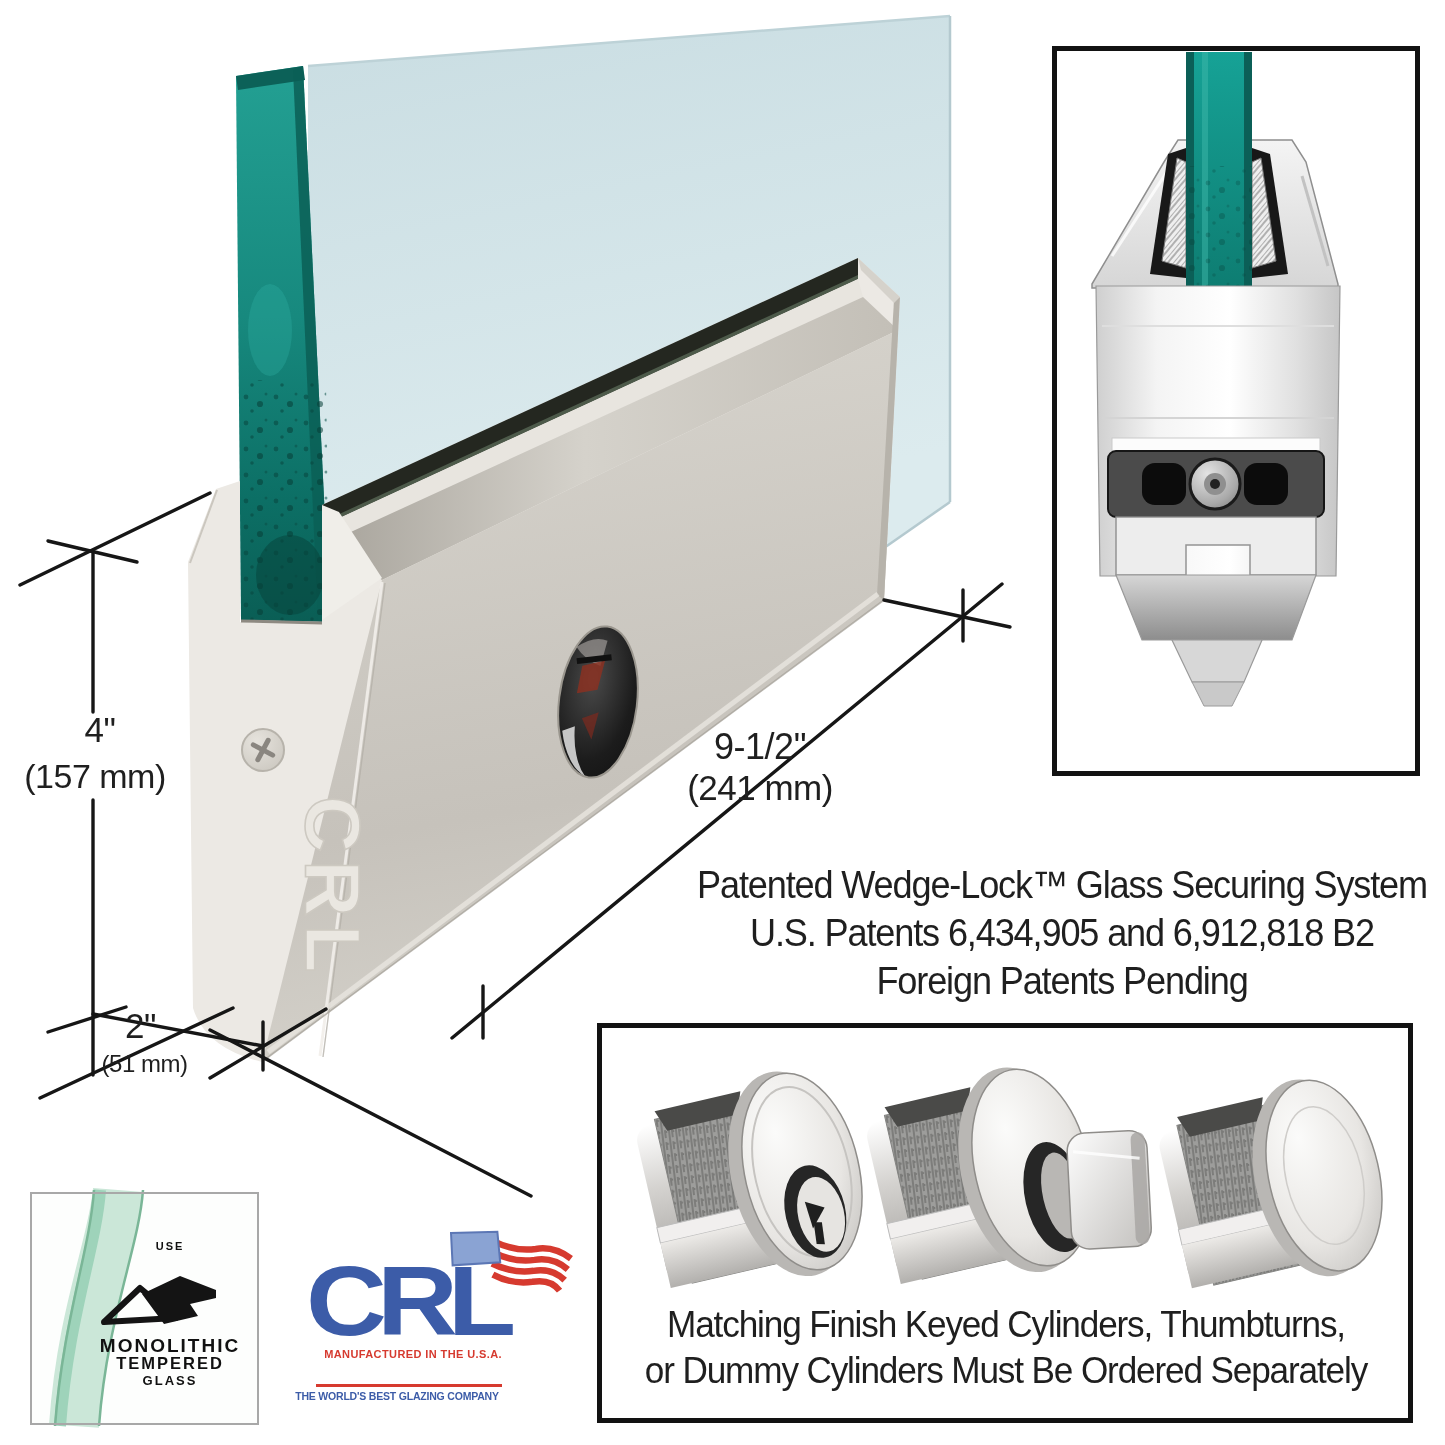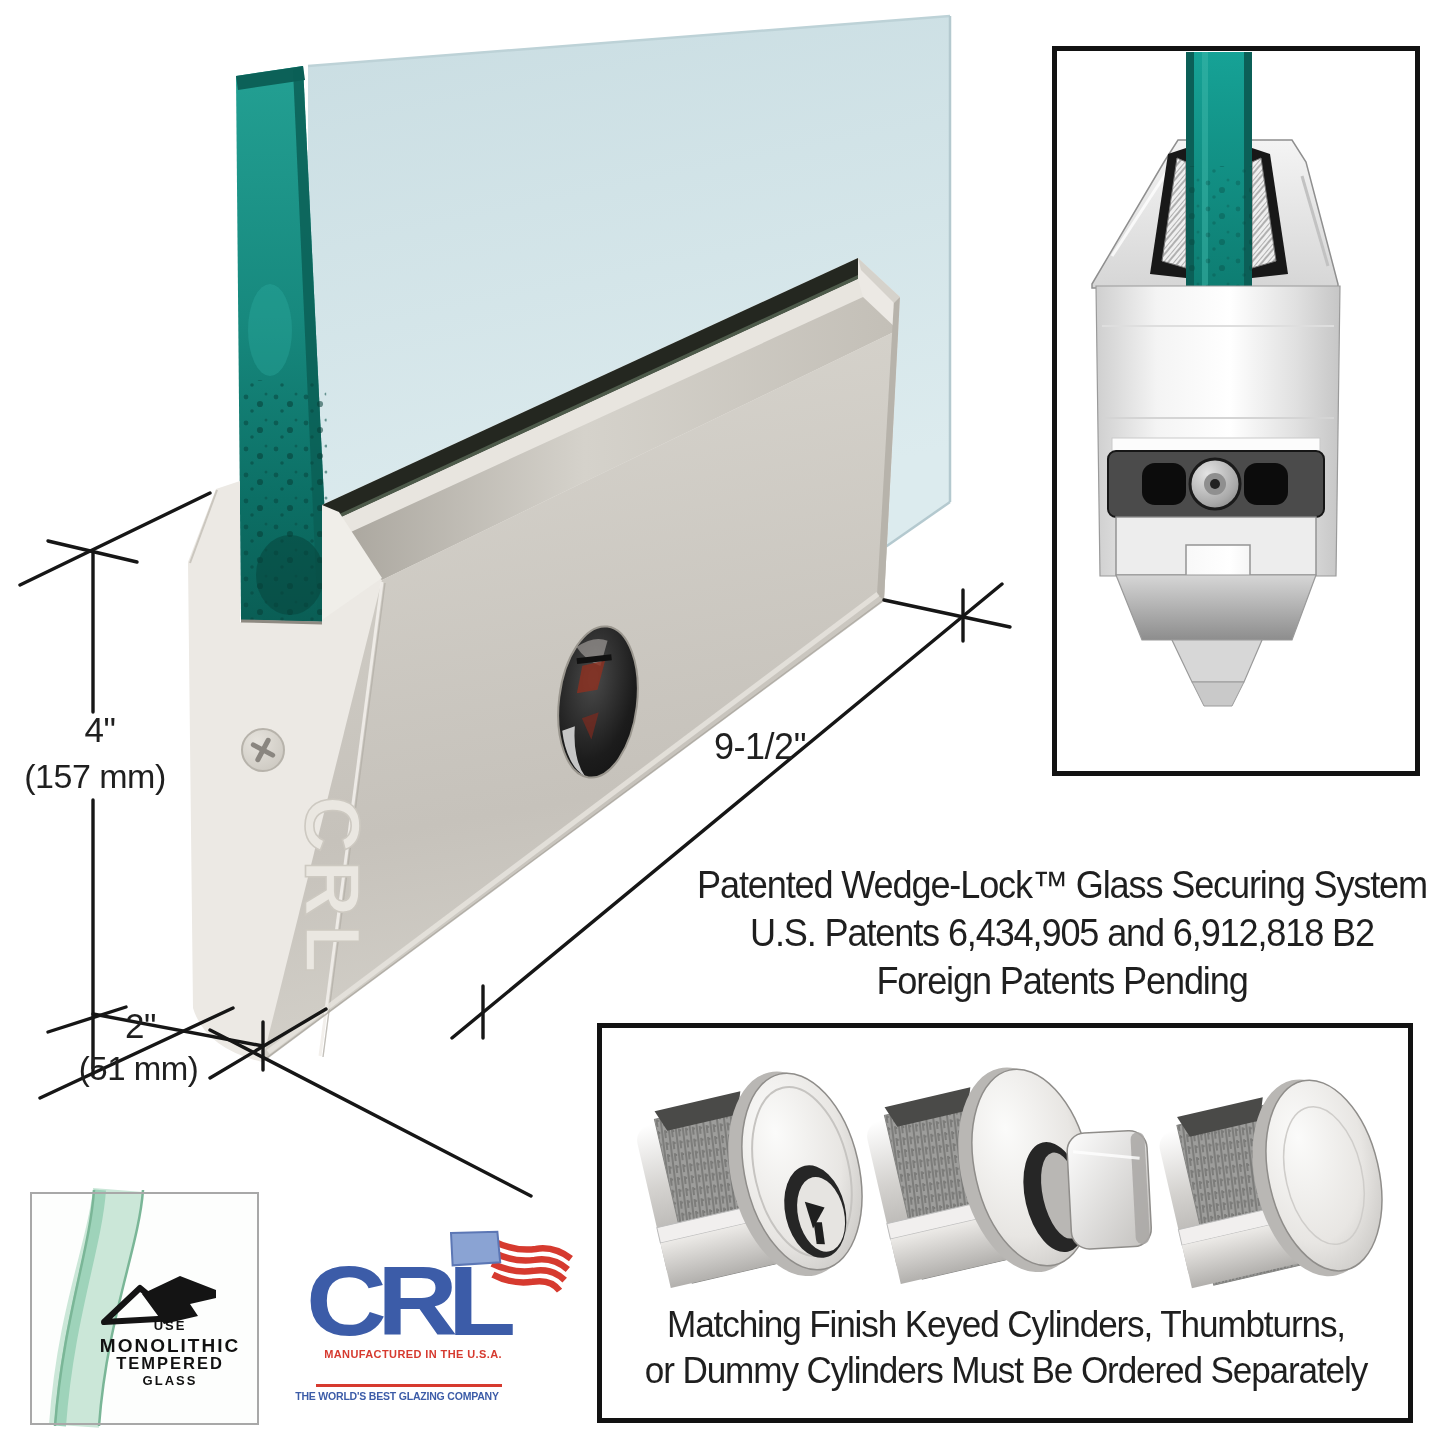--- a/index.html
+++ b/index.html
@@ -317,31 +317,32 @@
   </g>
 </svg>
 
 <div class="boxframe" style="left:1052px;top:46px;width:368px;height:730px;"></div>
 <div class="boxframe" style="left:597px;top:1023px;width:816px;height:400px;"></div>
 <div class="badgeframe" style="left:30px;top:1192px;width:229px;height:233px;"></div>
 
 <div class="txt dim" style="left:55px;top:710px;width:90px;">4"</div>
 <div class="txt dim" style="left:10px;top:757px;width:170px;font-size:34px;">(157 mm)</div>
 <div class="txt dim" style="left:655px;top:726px;width:210px;font-size:36px;">9-1/2"</div>
+<div class="txt dim" style="left:650px;top:768px;width:220px;">(241 mm)</div>
 <div class="txt dim" style="left:103px;top:1006px;width:75px;">2"</div>
-<div class="txt dim" style="left:56px;top:1050px;width:165px;font-size:33px;">(51 mm)</div>
+<div class="txt dim" style="left:62px;top:1050px;width:165px;font-size:24px;">(51 mm)</div>
 
 <div class="txt note" style="left:676px;top:864px;width:772px;">Patented Wedge-Lock™ Glass Securing System</div>
 <div class="txt note" style="left:676px;top:912px;width:772px;">U.S. Patents 6,434,905 and 6,912,818 B2</div>
 <div class="txt note" style="left:676px;top:960px;width:772px;">Foreign Patents Pending</div>
 
 <div class="txt cap" style="left:612px;top:1304px;width:788px;">Matching Finish Keyed Cylinders, Thumbturns,</div>
 <div class="txt cap" style="left:612px;top:1350px;width:788px;">or Dummy Cylinders Must Be Ordered Separately</div>
 
-<div class="badge-line" style="left:70px;top:1318px;width:200px;font-size:13px;">USE</div>
+<div class="badge-line" style="left:70px;top:1240px;width:200px;font-size:11px;">USE</div>
 <div class="badge-line" style="left:70px;top:1335px;width:200px;font-size:19px;">MONOLITHIC</div>
 <div class="badge-line" style="left:70px;top:1354px;width:200px;font-size:16.5px;text-align:center;">TEMPERED</div>
 <div class="badge-line" style="left:70px;top:1373px;width:200px;font-size:13px;">GLASS</div>
 
 <div class="crl-word" style="left:306px;top:1252px;">CRL</div>
 <div class="crl-red-small" style="left:316px;top:1348px;width:186px;">MANUFACTURED IN THE U.S.A.</div>
 <div class="crl-rule" style="left:316px;top:1384px;width:186px;"></div>
 <div class="crl-bot" style="left:294px;top:1390px;width:206px;">THE WORLD'S BEST GLAZING COMPANY</div>
 
 </div>

